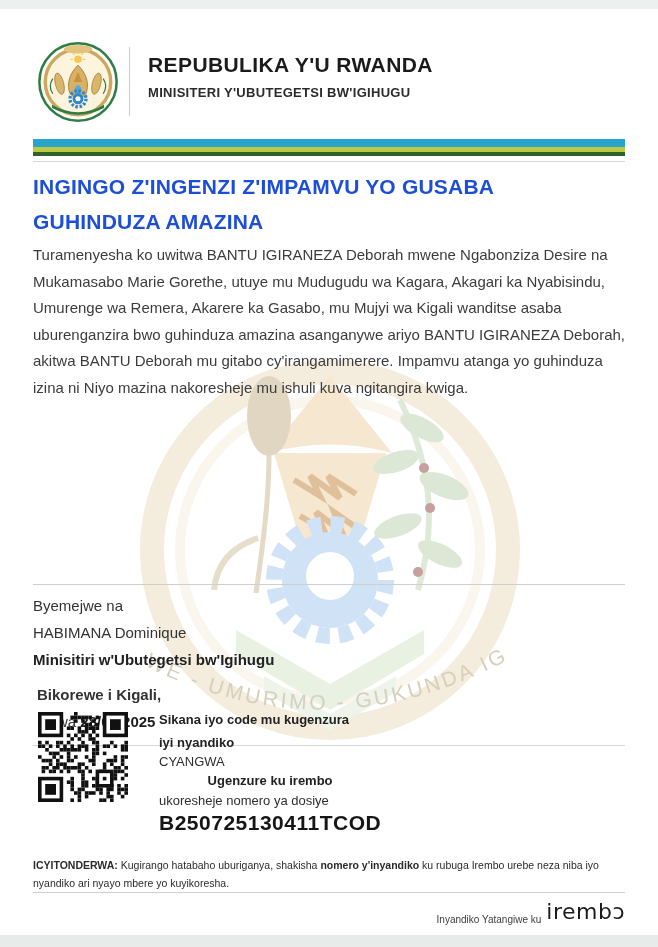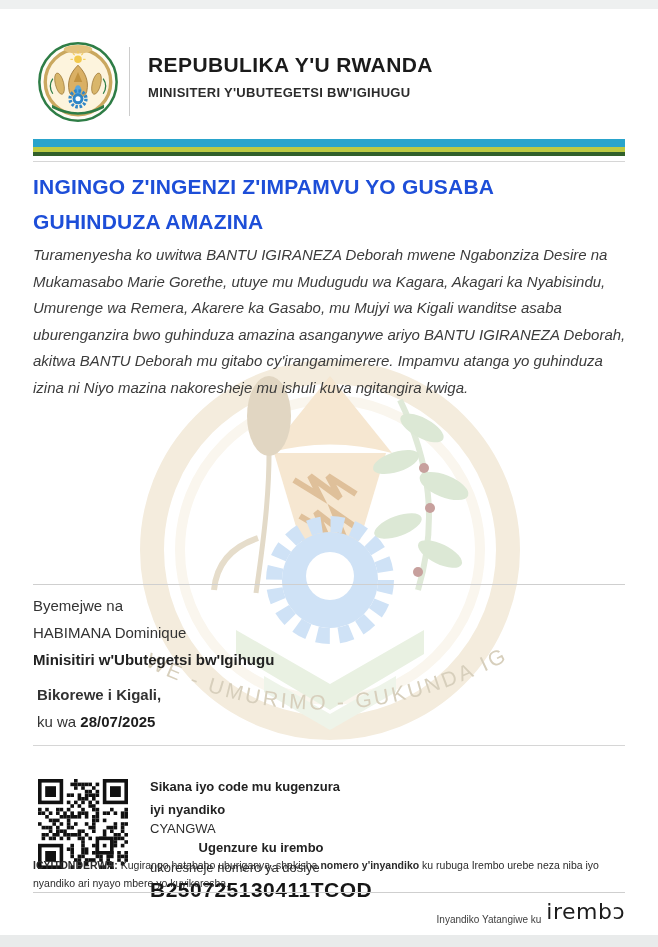--- a/index.html
+++ b/index.html
@@ -26,33 +26,33 @@
   .flag-bar{position:absolute;left:33px;top:139px;width:592px;height:17px;z-index:2;}
   .flag-bar .b{height:8px;}
   .flag-bar .y{height:5px;}
   .flag-bar .g{height:4px;}
   .hairline{position:absolute;left:33px;width:592px;height:1px;background:#d6d6d6;z-index:2;}
 
   
   .doc-title{position:absolute;left:33px;top:169px;width:572px;font-size:21px;font-weight:bold;
     color:#1d4ed8;line-height:35px;letter-spacing:.2px;z-index:2;}
   .doc-body{position:absolute;left:33px;top:242px;width:596px;font-size:15px;color:#3c3c3c;
-    line-height:26.5px;z-index:2;font-style:italic;}
+    line-height:26.5px;z-index:2;}
 
   
   .signature{position:absolute;left:33px;top:598px;font-size:15px;color:#333333;z-index:2;}
   .signature div{line-height:16px;}
   .sig-name{margin-top:11px;}
   .sig-title{margin-top:11px;font-weight:bold;color:#222222;}
   .sig-place{margin-top:19px;padding-left:4px;font-weight:bold;}
   .sig-date{margin-top:11px;padding-left:4px;}
   .sig-date b{font-weight:bold;color:#1d1d1d;}
 
   
-  .verify{position:absolute;left:38px;top:779px;display:flex;z-index:2;}
+  .verify{position:absolute;left:38px;top:712px;display:flex;z-index:2;gap:9px;}
   .qr{width:90px;height:90px;flex:0 0 auto;}
   .verify-text{margin-left:22px;font-size:13px;color:#2e2e2e;}
   .vt-b{font-weight:bold;color:#222222;}
   .vt-l2{margin-top:8px;}
   .vt-or{margin-top:4px;}
   .vt-l3{margin-top:4px;text-align:center;}
   .vt-l4{margin-top:5px;}
   .vt-num{margin-top:3px;font-size:21px;font-weight:bold;color:#161616;letter-spacing:.5px;}
 
   

